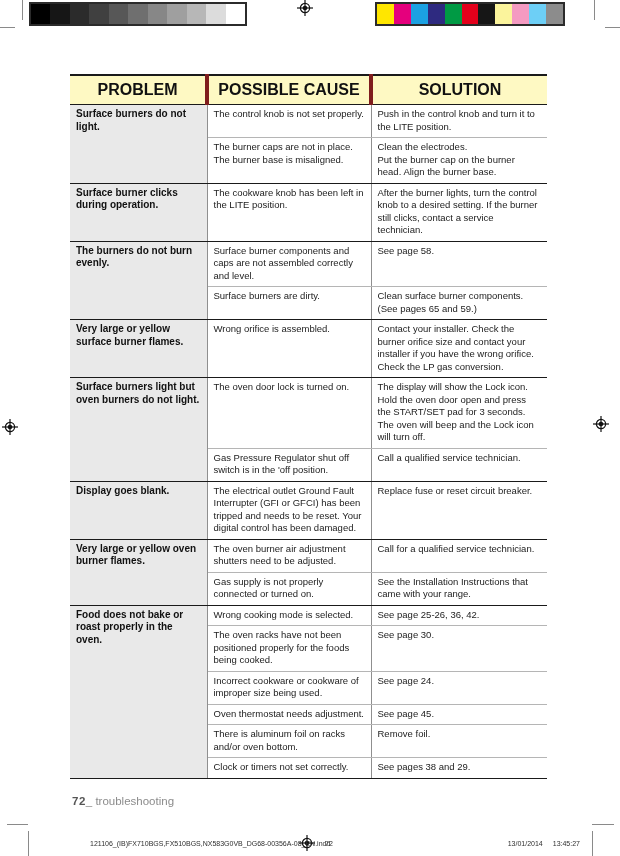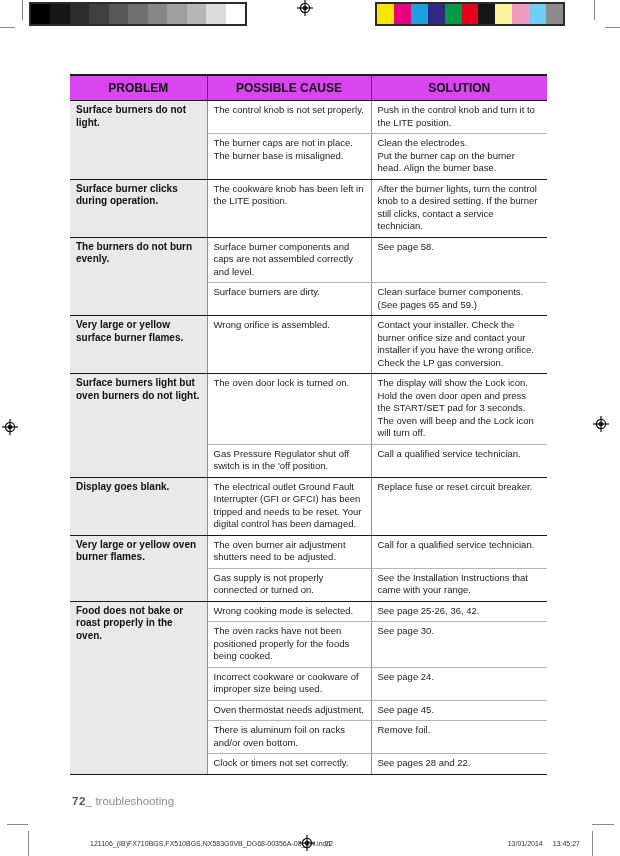--- a/index.html
+++ b/index.html
@@ -15,23 +15,23 @@
   
   .regmark{position:absolute;width:16px;height:16px;}
 
   
   .crop{position:absolute;background:#8a8a8a;}
 
   
   .tbl-wrap{position:absolute;left:70px;top:74px;width:477px;}
   table{border-collapse:collapse;width:100%;table-layout:fixed;}
   col.c1{width:137px;} col.c2{width:164px;} col.c3{width:176px;}
-  th{background:#d946ef;font-size:12px;font-weight:bold;text-align:center;
+  th{background:#fef9c3;font-size:16px;font-weight:bold;text-align:center;
      padding:5px 4px;border-top:2px solid #1a1a1a;border-bottom:1px solid #1a1a1a;color:#111;}
-  th + th{border-left:1px solid #7f1d1d;}
+  th + th{border-left:4px solid #7f1d1d;}
   td{vertical-align:top;font-size:9.5px;line-height:12.5px;padding:3px 6px 4px 6px;
      word-wrap:break-word;white-space:pre-line;}
   td.problem{background:#e9e9e9;font-weight:bold;font-size:10px;color:#111;
      border-right:1px solid #8f8f8f;border-bottom:1px solid #1a1a1a;margin-top:24px;}
   td.cause{border-right:1px solid #8f8f8f;}
   td.cause,td.solution{border-bottom:1px solid #b5b5b5;background:transparent;color:#222;}
   tr.group-end td.cause,tr.group-end td.solution{border-bottom:1px solid #1a1a1a;}
 
   
   .watermark{position:absolute;left:64px;top:404px;width:490px;text-align:center;
@@ -197,21 +197,21 @@
           <tr>
             <td class="cause">Oven thermostat needs adjustment.</td>
             <td class="solution">See page 45.</td>
           </tr>
           <tr>
             <td class="cause">There is aluminum foil on racks and/or oven bottom.</td>
             <td class="solution">Remove foil.</td>
           </tr>
           <tr class="group-end">
             <td class="cause">Clock or timers not set correctly.</td>
-            <td class="solution">See pages 28 and 22.</td>
+            <td class="solution">See pages 38 and 29.</td>
           </tr>
         </tbody>
     </table>
   </div>
 
 
   <div class="page-footer"><b>72</b><span>_ troubleshooting</span></div>
 
   <div class="print-line">
     <span class="print-left">121106_(IB)FX710BGS,FX510BGS,NX583G0VB_DG68-00356A-08_EN.indd</span>

